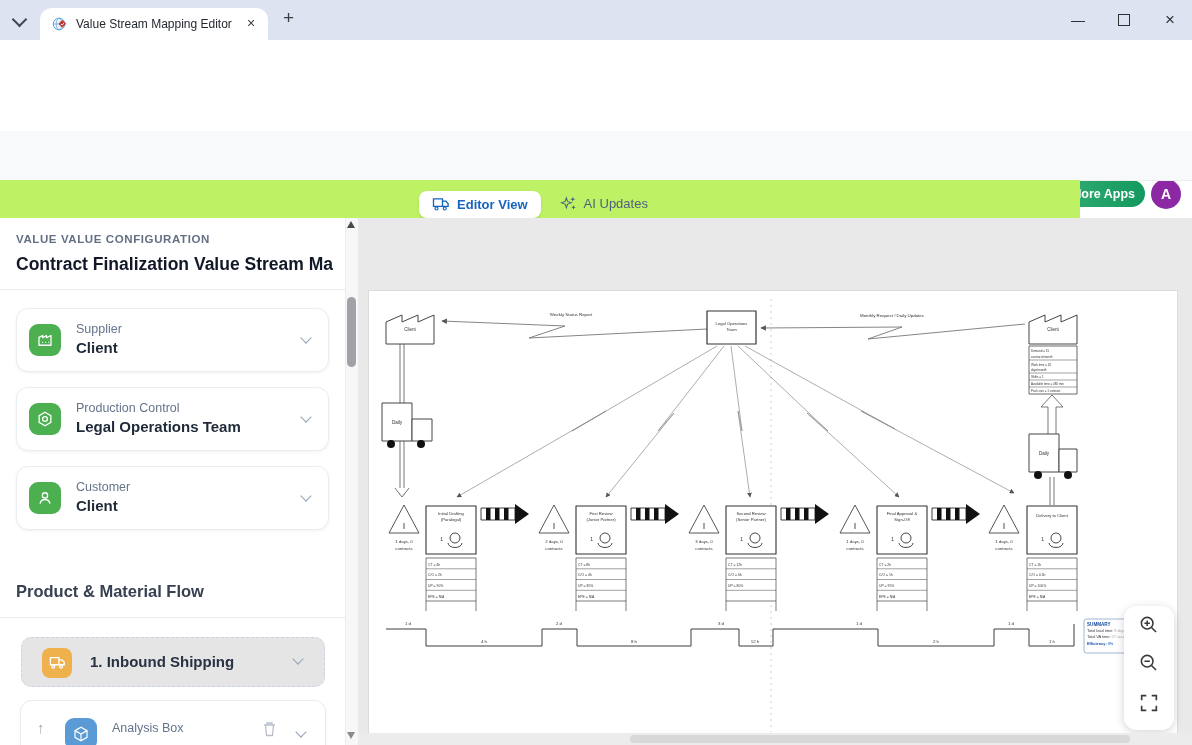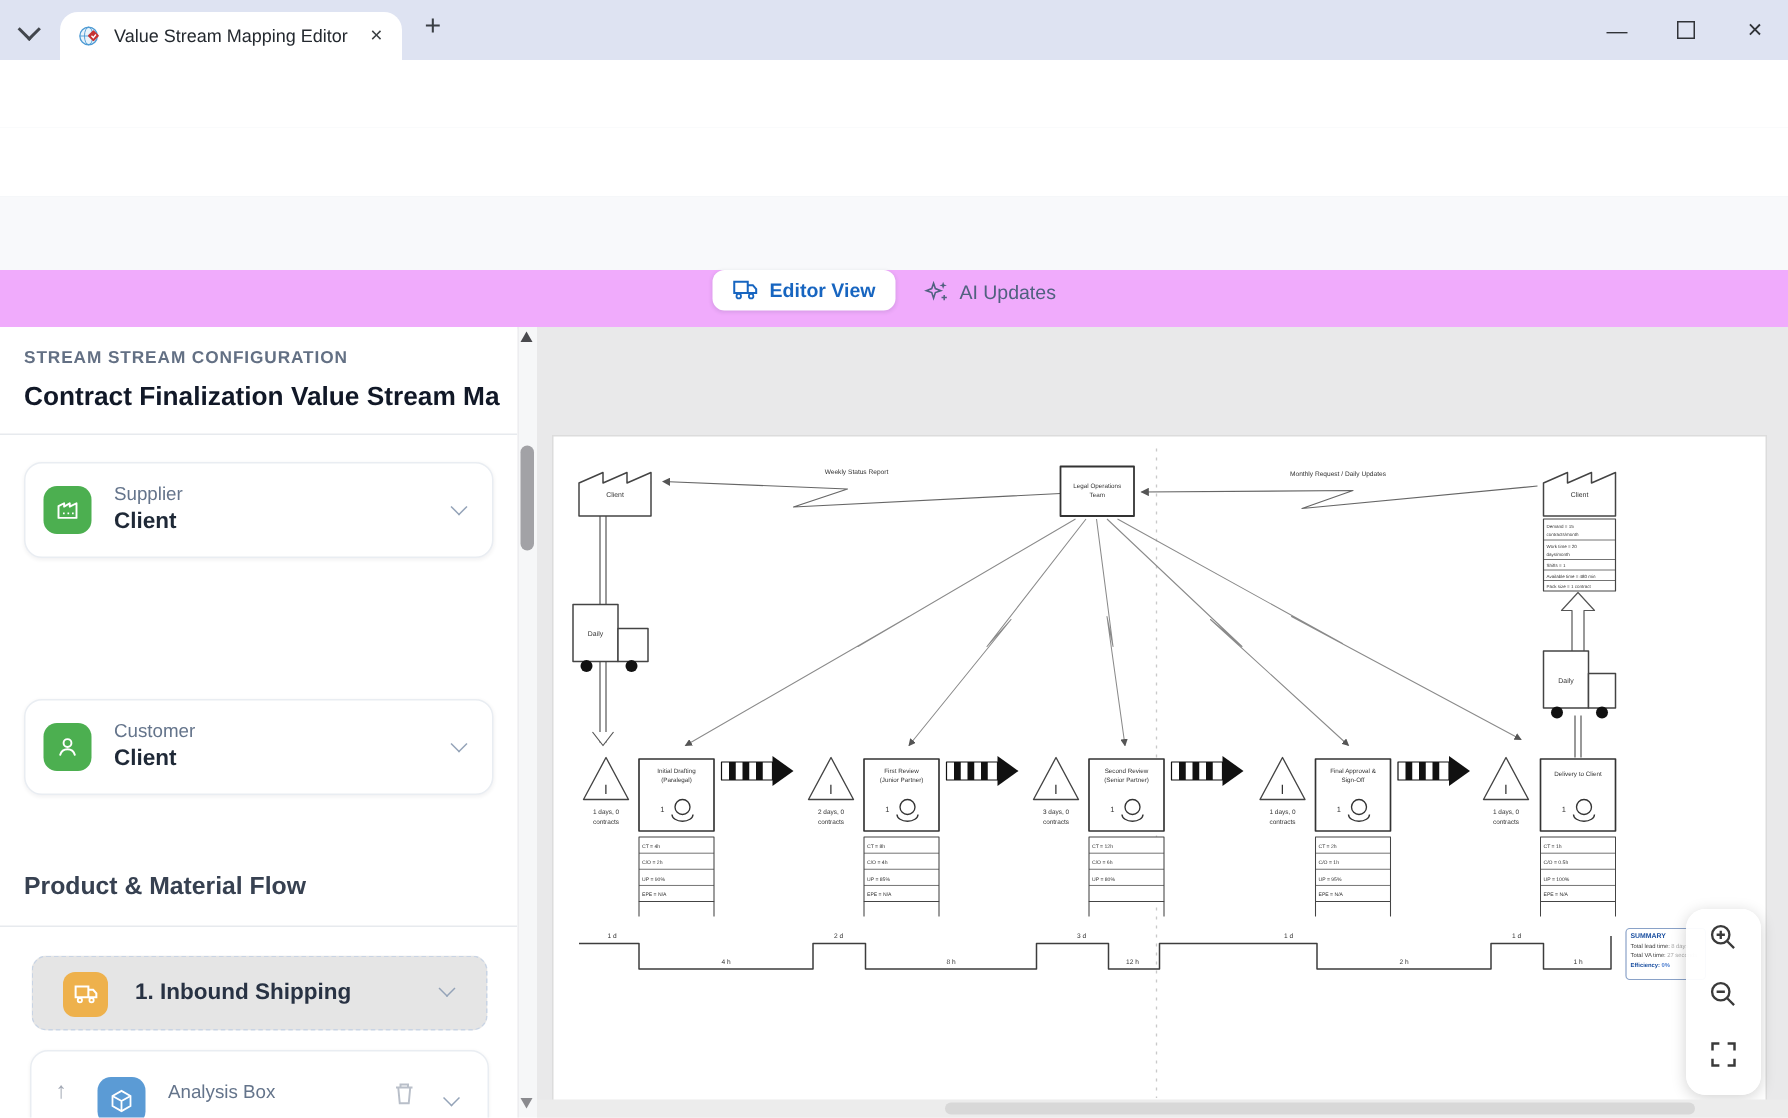--- a/index.html
+++ b/index.html
@@ -26,21 +26,21 @@
   .app-sub{position:absolute;left:46px;top:112px;font-size:11px;color:#596273}
   .app-sub u{cursor:pointer}
   .moreapps{position:absolute;left:1061px;top:95px;width:84px;height:27px;border-radius:14px;background:linear-gradient(90deg,#31ab72,#13995e);color:#fff;font-size:12.5px;font-weight:bold;display:flex;align-items:center;justify-content:center}
   
   .menubar{position:absolute;left:0;top:131px;width:1192px;height:49px;background:#f8f9fb;border-bottom:1px solid #eaecf0}
   .filebtn{position:absolute;left:8px;top:141px;width:84px;height:31px;background:#fff;border:1px solid #d5d9e0;border-radius:8px;display:flex;align-items:center;box-sizing:border-box;padding:0 12px 0 16px;justify-content:space-between;font-size:13px;color:#1b1f27}
   .chev{width:7px;height:7px;border-right:1.6px solid #3a4352;border-bottom:1.6px solid #3a4352;transform:rotate(45deg);margin-top:-3px}
   .helpbtn{position:absolute;left:1152px;top:139px;width:32px;height:32px;background:#fff;border:1px solid #d5d9e0;border-radius:9px;display:flex;align-items:center;justify-content:center;box-sizing:border-box}
   .helpglyph{width:18px;height:18px;border:1.6px solid #3d4654;border-radius:50%;font-size:11px;font-weight:bold;color:#3d4654;text-align:center;line-height:17px;box-sizing:border-box}
   
-  .viewtabs{position:absolute;left:0;top:180px;width:1192px;height:38px;background:#f0abfc;border-bottom:1px solid #dfe2ea;display:flex;align-items:flex-start;justify-content:center;gap:6px}
+  .viewtabs{position:absolute;left:0;top:180px;width:1080px;height:38px;background:#bef264;border-bottom:1px solid #dfe2ea;display:flex;align-items:flex-end;justify-content:center;gap:6px}
   .seg{display:flex;align-items:center;gap:7px;font-size:13px;padding:6px 13px;border-radius:8px}
   .seg.active{background:#fff;color:#1765c0;font-weight:bold;box-shadow:0 1px 3px rgba(20,30,60,.12)}
   .seg.idle{color:#50617f}
   
   .sidebar{position:absolute;left:0;top:218px;width:345px;height:527px;background:#fff;overflow:hidden}
   .sb-section{position:absolute;left:16px;top:15px;font-size:11.5px;font-weight:bold;letter-spacing:.6px;color:#637084}
   .sb-title{position:absolute;left:16px;top:36px;width:329px;font-size:17.5px;font-weight:bold;color:#111827;white-space:nowrap;overflow:hidden}
   .sb-div{position:absolute;left:0;width:345px;height:1px;background:#e7eaee}
   .card{position:absolute;left:16px;width:313px;height:64px;background:#fff;border:1px solid #e9edf2;border-radius:12px;box-shadow:0 1px 3px rgba(16,24,40,.06);box-sizing:border-box}
   .card .ic{position:absolute;left:12px;top:15px;width:32px;height:32px;border-radius:9px;display:flex;align-items:center;justify-content:center}
@@ -170,36 +170,47 @@
     <svg width="17" height="17" viewBox="0 0 24 24">
         <path d="M9 4l1.7 5L15.8 11l-5.1 1.8L9 18l-1.7-5.2L2.2 11l5.1-2z" fill="none" stroke="#50617f" stroke-width="1.5"></path>
         <path d="M18 2.5l.9 2.6 2.6.9-2.6.9-.9 2.6-.9-2.6-2.6-.9 2.6-.9z" fill="#50617f"></path>
         <path d="M19 15v5M16.5 17.5h5" stroke="#50617f" stroke-width="1.4"></path>
       </svg>
     <span>AI Updates</span>
   </div>
 </div>
 
 <div class="sidebar">
-  <div class="sb-section">STREAM STREAM CONFIGURATION</div>
+  <div class="sb-section">VALUE VALUE CONFIGURATION</div>
   <div class="sb-title">Contract Finalization Value Stream Ma</div>
   <div class="sb-div" style="top:71px"></div>
 
   <div class="card" style="top:90px">
     <span class="ic" style="background:#4caf50">
         <svg width="18" height="18" viewBox="0 0 24 24">
           <path d="M4 19V8.5l5-2.5v3l5-3v3l6-3V19z" fill="none" stroke="#fff" stroke-width="1.7" stroke-linejoin="round"></path>
           <path d="M8 15h1.5M12 15h1.5M16 15h1.5" stroke="#fff" stroke-width="1.5"></path>
         </svg>
       </span>
     <span class="lab">Supplier</span>
     <span class="val">Client</span>
     <span class="chev"></span>
   </div>
 
+  <div class="card" style="top:169px">
+    <span class="ic" style="background:#4caf50">
+        <svg width="18" height="18" viewBox="0 0 24 24">
+          <path d="M12 3l7.8 4.5v9L12 21l-7.8-4.5v-9z" fill="none" stroke="#fff" stroke-width="1.7"></path>
+          <circle cx="12" cy="12" r="3.2" fill="none" stroke="#fff" stroke-width="1.7"></circle>
+        </svg>
+      </span>
+    <span class="lab">Production Control</span>
+    <span class="val">Legal Operations Team</span>
+    <span class="chev"></span>
+  </div>
 
   <div class="card" style="top:248px">
     <span class="ic" style="background:#4caf50">
         <svg width="18" height="18" viewBox="0 0 24 24">
           <circle cx="12" cy="8.5" r="3.5" fill="none" stroke="#fff" stroke-width="1.7"></circle>
           <path d="M5.5 19c1-3.5 3.5-5 6.5-5s5.5 1.5 6.5 5" fill="none" stroke="#fff" stroke-width="1.7" stroke-linecap="round"></path>
         </svg>
       </span>
     <span class="lab">Customer</span>
     <span class="val">Client</span>

